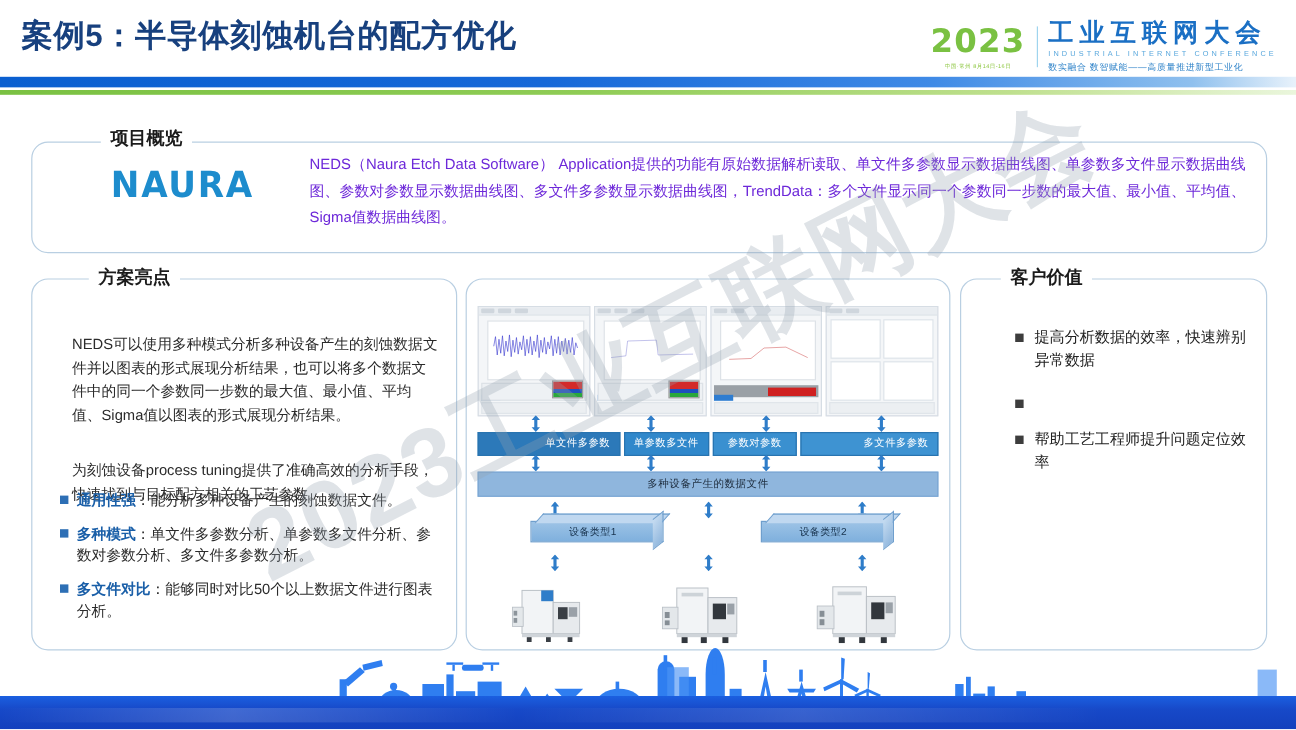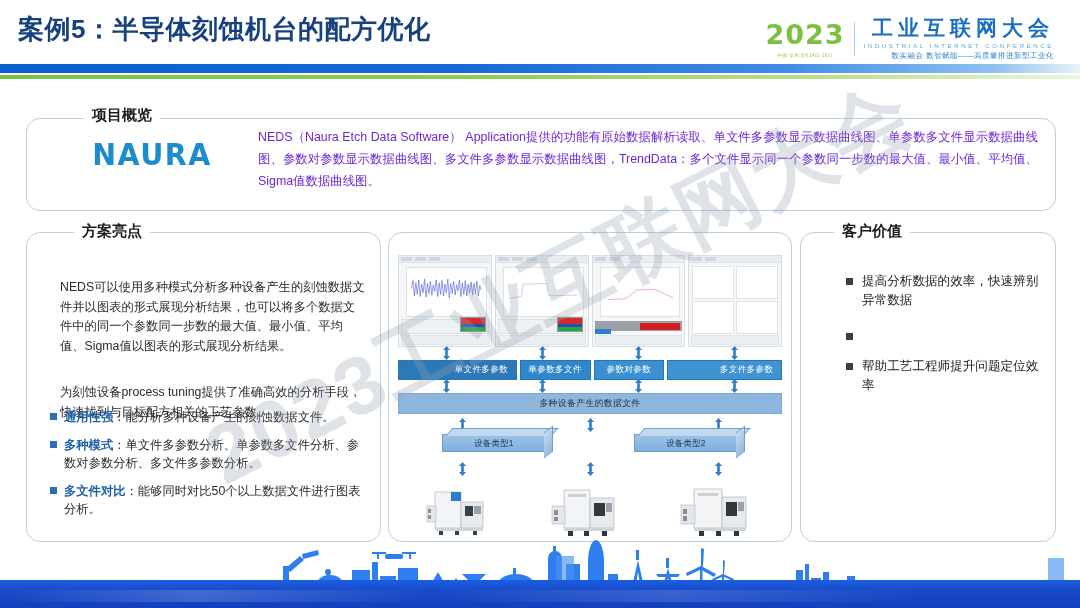--- a/index.html
+++ b/index.html
@@ -41,25 +41,24 @@
   .hdr-bar-green {
     position: absolute;
     left: 0; top: 75px;
     width: 1080px; height: 4px;
     background: linear-gradient(90deg,#7ac142 0%, #8fcc55 45%, #bfe08e 78%, #eaf6dc 100%);
   }
 
   
   .conf-logo {
     position: absolute;
-    right: 26px; top: 14px;
+    right: 16px; top: 14px;
     display: flex;
     align-items: center;
     height: 50px;
-    text-align: right;
   }
   .logo-year-wrap {
     display: flex; flex-direction: column; align-items: center;
     padding-right: 9px;
   }
   .logo-year {
     font-size: 27px; font-weight: 700;
     color: #7ac142;
     letter-spacing: 1px;
     line-height: 1;

